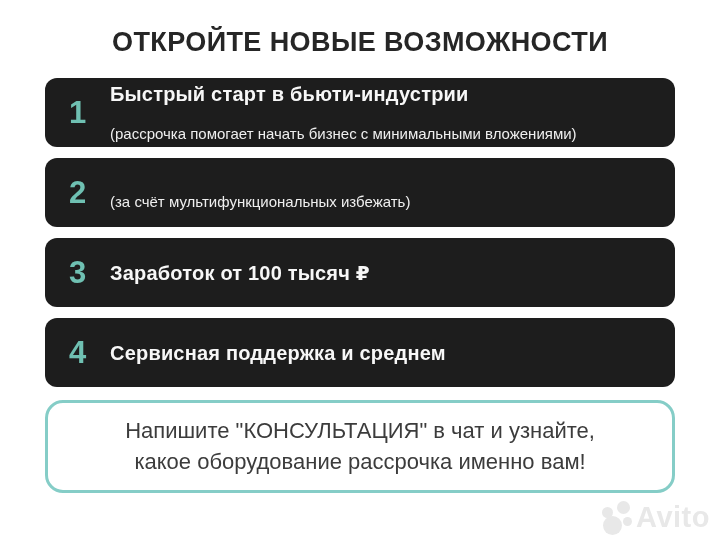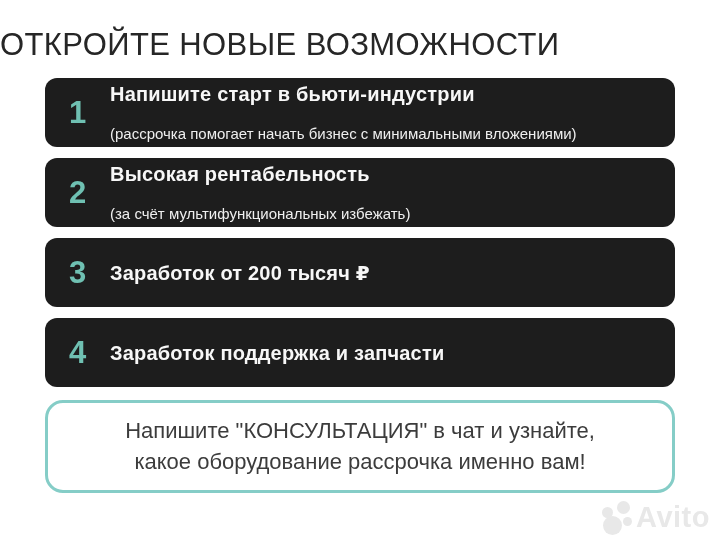--- a/index.html
+++ b/index.html
@@ -16,22 +16,22 @@
   html,body{width:720px;height:540px;}
   body{
     background:#ffffff;
     font-family:"Liberation Sans","DejaVu Sans",sans-serif;
     overflow:hidden;
   }
   .page{position:relative;width:720px;height:540px;background:#ffffff;overflow:hidden;}
 
   .title{
     position:absolute;top:27px;left:0;width:100%;
-    text-align:left;
-    font-size:31px;font-weight:normal;
+    text-align:center;
+    font-size:27px;font-weight:bold;
     color:var(--title-text);
     letter-spacing:0.4px;
   }
 
   .cards{
     position:absolute;top:78px;left:45px;width:630px;
     display:flex;flex-direction:column;gap:11px;
   }
   .card{
     background:var(--card-bg);
@@ -92,44 +92,43 @@
 
 <div class="page">
 
   <h1 class="title">ОТКРОЙТЕ НОВЫЕ ВОЗМОЖНОСТИ</h1>
 
   <div class="cards">
 
     <div class="card">
       <div class="card-number">1</div>
       <div class="card-text">
-        <div class="card-title">Напишите старт в бьюти-индустрии</div>
+        <div class="card-title">Быстрый старт в бьюти-индустрии</div>
         <div class="card-subtitle">(рассрочка помогает начать бизнес с минимальными вложениями)</div>
       </div>
     </div>
 
     <div class="card">
       <div class="card-number">2</div>
       <div class="card-text">
-        <div class="card-title">Высокая рентабельность</div>
         <div class="card-subtitle">(за счёт мультифункциональных избежать)</div>
       </div>
     </div>
 
     <div class="card">
       <div class="card-number">3</div>
       <div class="card-text">
-        <div class="card-title">Заработок от 200 тысяч ₽</div>
+        <div class="card-title">Заработок от 100 тысяч ₽</div>
       </div>
     </div>
 
     <div class="card">
       <div class="card-number">4</div>
       <div class="card-text">
-        <div class="card-title">Заработок поддержка и запчасти</div>
+        <div class="card-title">Сервисная поддержка и среднем</div>
       </div>
     </div>
 
   </div>
 
   <div class="cta">
     <span>Напишите "КОНСУЛЬТАЦИЯ" в чат и узнайте,</span>
     <span>какое оборудование рассрочка именно вам!</span>
   </div>
 

